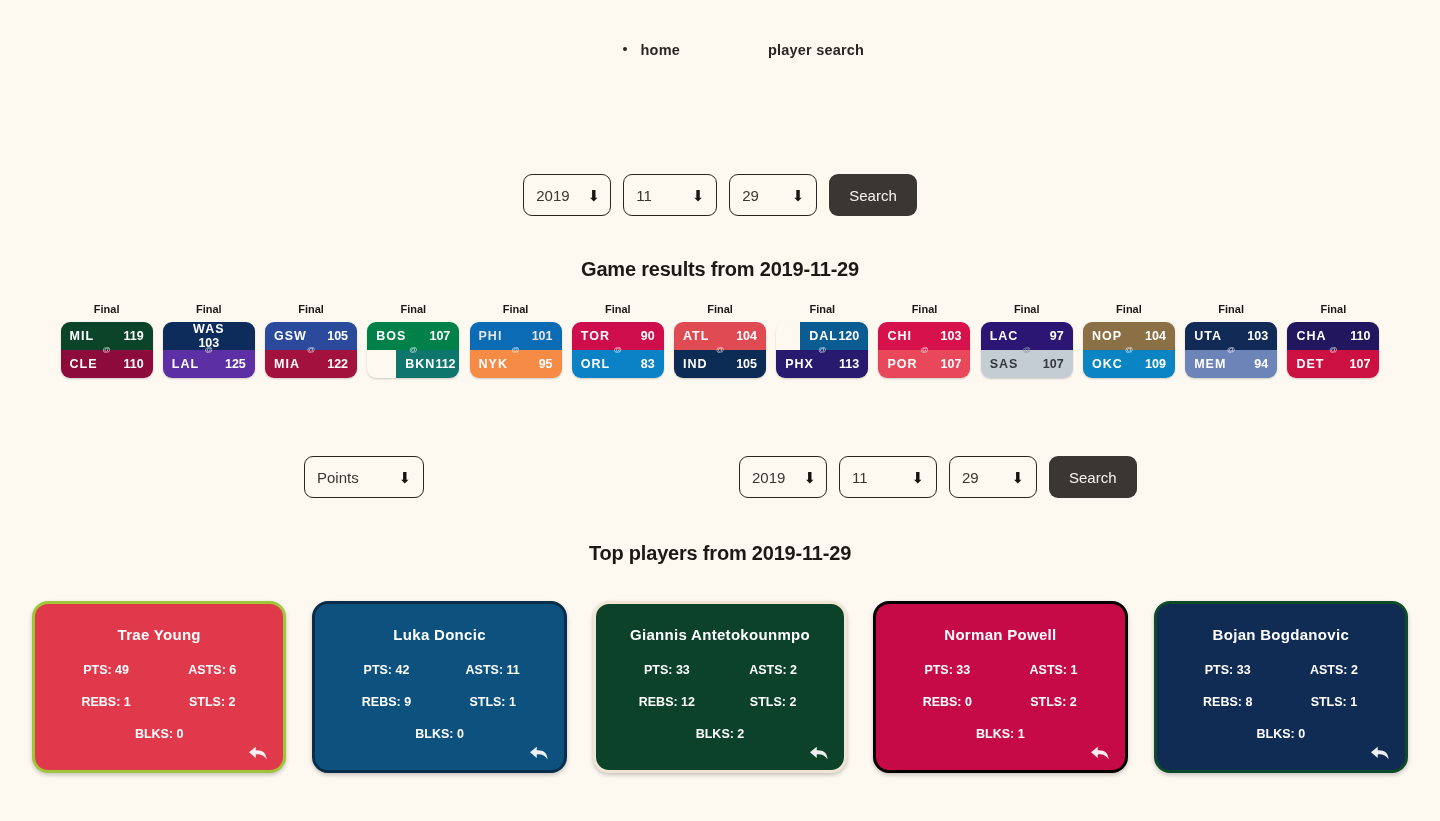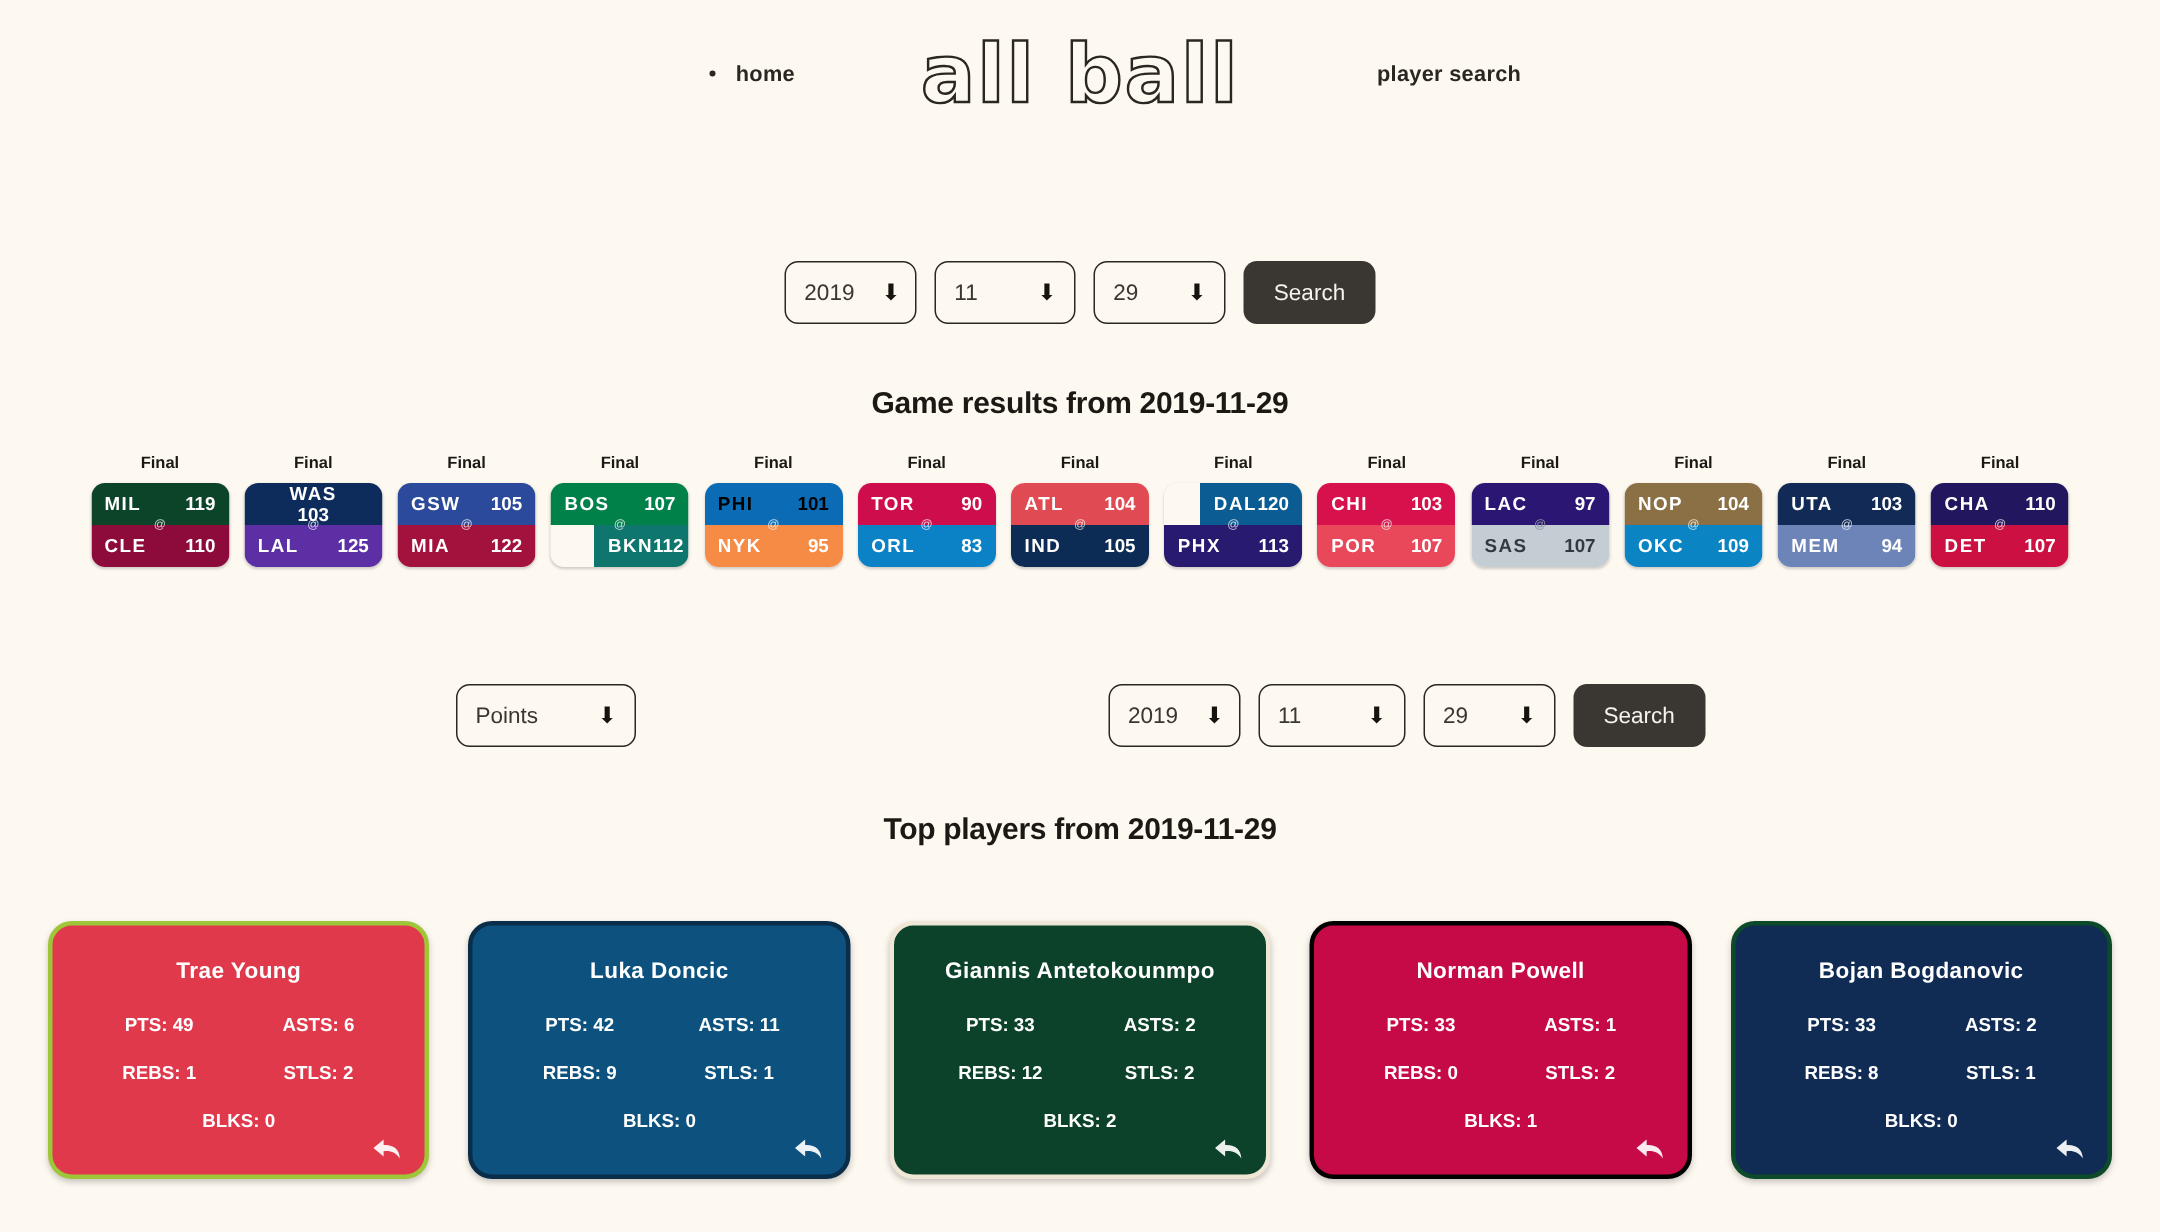--- a/index.html
+++ b/index.html
@@ -203,21 +203,21 @@
   }
   .player-controls .sb-year2 { width: 84px; }
   .player-controls .sb-month2 { width: 98px; }
   .player-controls .sb-day2 { width: 84px; }
 
   
   .players-strip {
     display: flex;
     justify-content: center;
     gap: 26px;
-    margin-top: 49px;
+    margin-top: 36px;
     padding: 0 32px;
   }
   .player-card {
     width: 262px;
     height: 172px;
     border-radius: 16px;
     position: relative;
     padding: 22px 18px 16px;
     color: #ffffff;
     box-shadow: 0 2px 4px rgba(0,0,0,0.22);
@@ -253,21 +253,20 @@
   }
 </style>
 </head>
 <body>
 
 <div class="nav">
   <div class="nav-left">
     <span class="bullet-dot"></span>
     <a class="nav-item" href="#">home</a>
   </div>
-  <div class="brand">all ball</div>
   <div class="nav-right">
     <a class="nav-item" href="#">player search</a>
   </div>
 </div>
 
 <div class="controls-row games">
   <div class="select-box sb-year">
     <span class="sel-val">2019</span>
     <span class="arrow-dn">⬇</span>
   </div>
@@ -337,21 +336,21 @@
         <div class="team-row" style="background: #0f766e; color: rgb(255, 255, 255); margin-left: 29px;">
           <span>BKN</span>
           <span class="score">112</span>
         </div>
         <div class="at-sign" style="color: rgba(255, 255, 255, 0.75);">@</div>
       </div>
     </div>
     <div class="game-wrap">
       <div class="game-status">Final</div>
       <div class="game-card">
-        <div class="team-row" style="background: rgb(11, 108, 181); color: #000000;">
+        <div class="team-row" style="background: rgb(11, 108, 181); color: #e5e5e5;">
           <span>PHI</span>
           <span class="score">101</span>
         </div>
         <div class="team-row" style="background: rgb(245, 139, 69); color: rgb(255, 255, 255);">
           <span>NYK</span>
           <span class="score">95</span>
         </div>
         <div class="at-sign" style="color: rgba(255, 255, 255, 0.75);">@</div>
       </div>
     </div>

